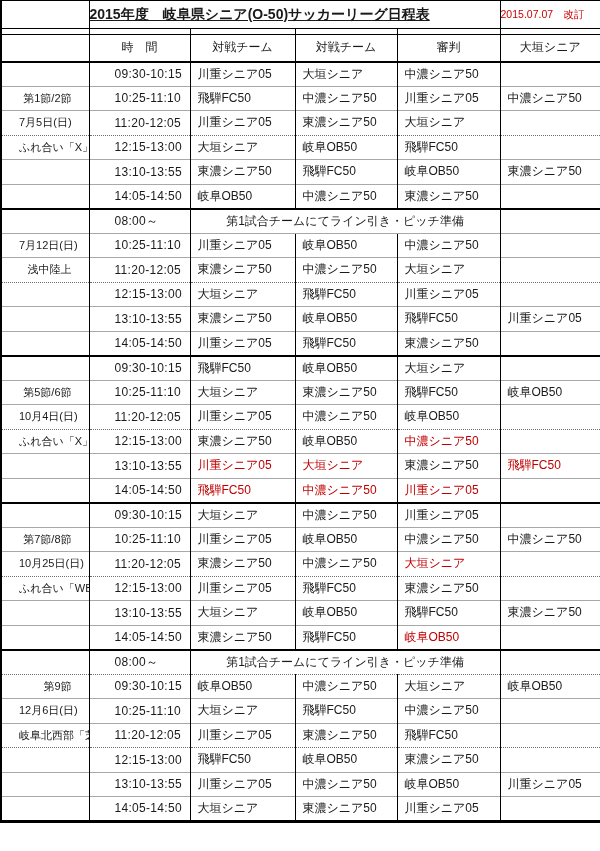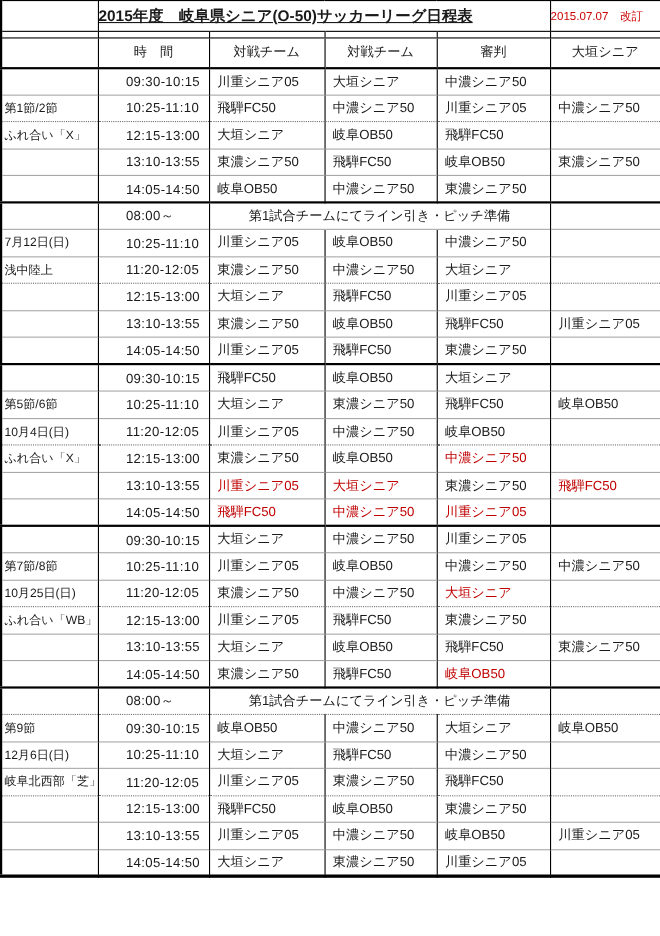--- a/index.html
+++ b/index.html
@@ -14,21 +14,21 @@
   .title-cell{font-weight:bold;font-size:14px;text-decoration:underline;padding-left:0;}
   .rev-cell{color:#cc0000;font-size:10.5px;padding-left:0;}
   tr.gap-row{height:6px;}
   .gap-row td{border-top:1px solid #000;}
   tr.header-row{height:27px;}
   .header-row td{border-top:1px solid #000;text-align:center;}
   tr.r{height:24.5px;}
   tr.light td{border-top:1px solid #a8a8a8;}
   tr.strong td{border-top:2px solid #000;}
   tr.dashed td{border-top:1px dotted #707070;}
-  td.lbl{text-align:left;font-size:11px;padding:0 2px;}
+  td.lbl{text-align:right;font-size:11px;padding:0 17px;}
   td.time{text-align:left;letter-spacing:.3px;padding-left:25px;}
   td.team{text-align:left;padding-left:7px;}
   td.note{text-align:center;margin-top:38px;}
   td.red{color:#c00000;}
 </style>
 </head>
 <body>
 
 <div class="sheet">
   <table>
@@ -71,20 +71,28 @@
           <td class="team"></td>
         </tr>
         <tr class="r light">
           <td class="lbl">第1節/2節</td>
           <td class="time">10:25-11:10</td>
           <td class="team">飛騨FC50</td>
           <td class="team">中濃シニア50</td>
           <td class="team">川重シニア05</td>
           <td class="team">中濃シニア50</td>
         </tr>
+        <tr class="r light">
+          <td class="lbl">7月5日(日)</td>
+          <td class="time">11:20-12:05</td>
+          <td class="team">川重シニア05</td>
+          <td class="team">東濃シニア50</td>
+          <td class="team">大垣シニア</td>
+          <td class="team"></td>
+        </tr>
         <tr class="r dashed">
           <td class="lbl">ふれ合い「X」</td>
           <td class="time">12:15-13:00</td>
           <td class="team">大垣シニア</td>
           <td class="team">岐阜OB50</td>
           <td class="team">飛騨FC50</td>
           <td class="team"></td>
         </tr>
         <tr class="r light">
           <td class="lbl"></td>

